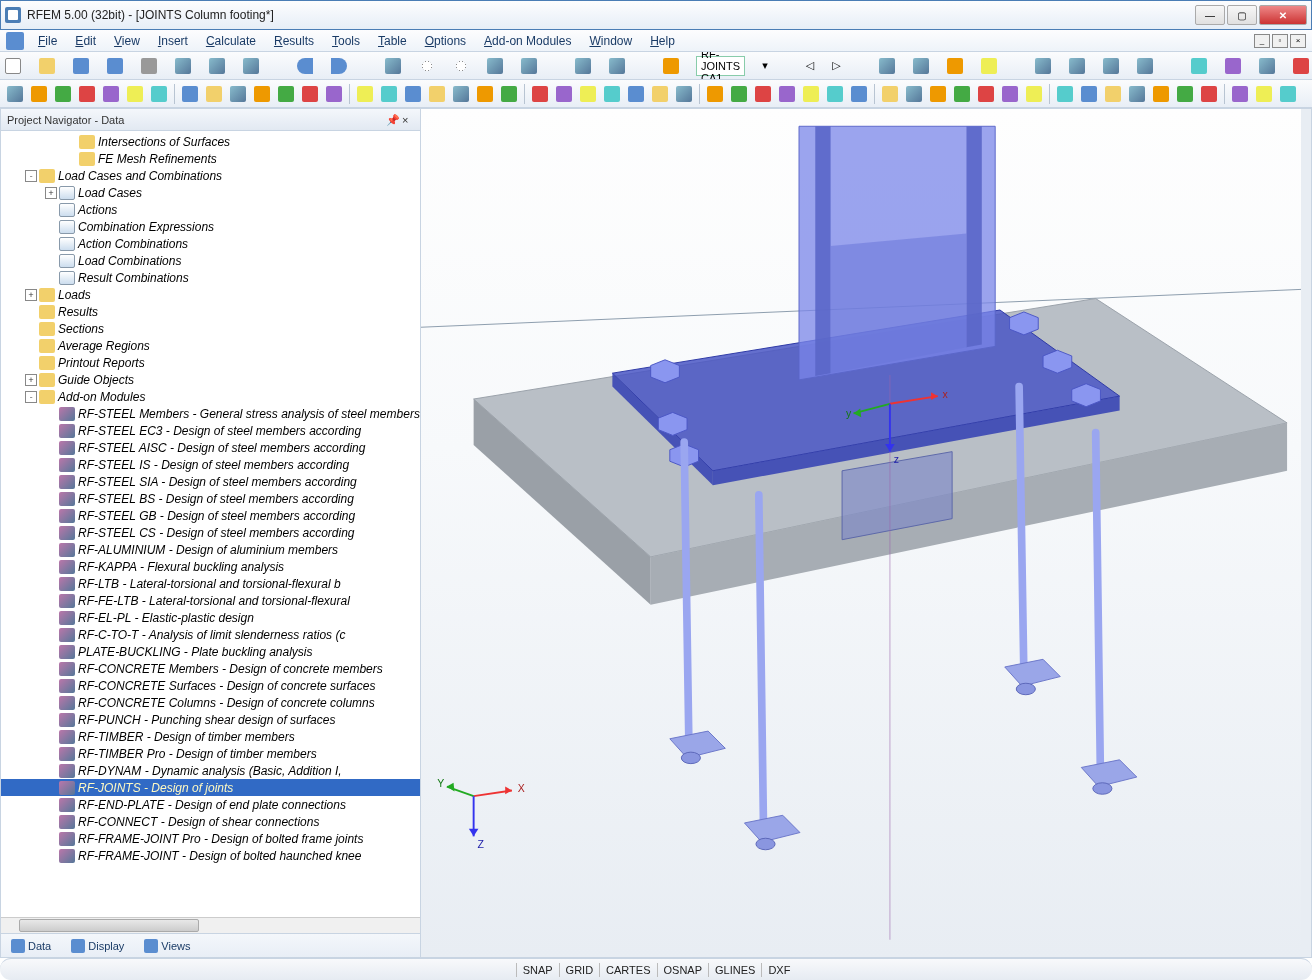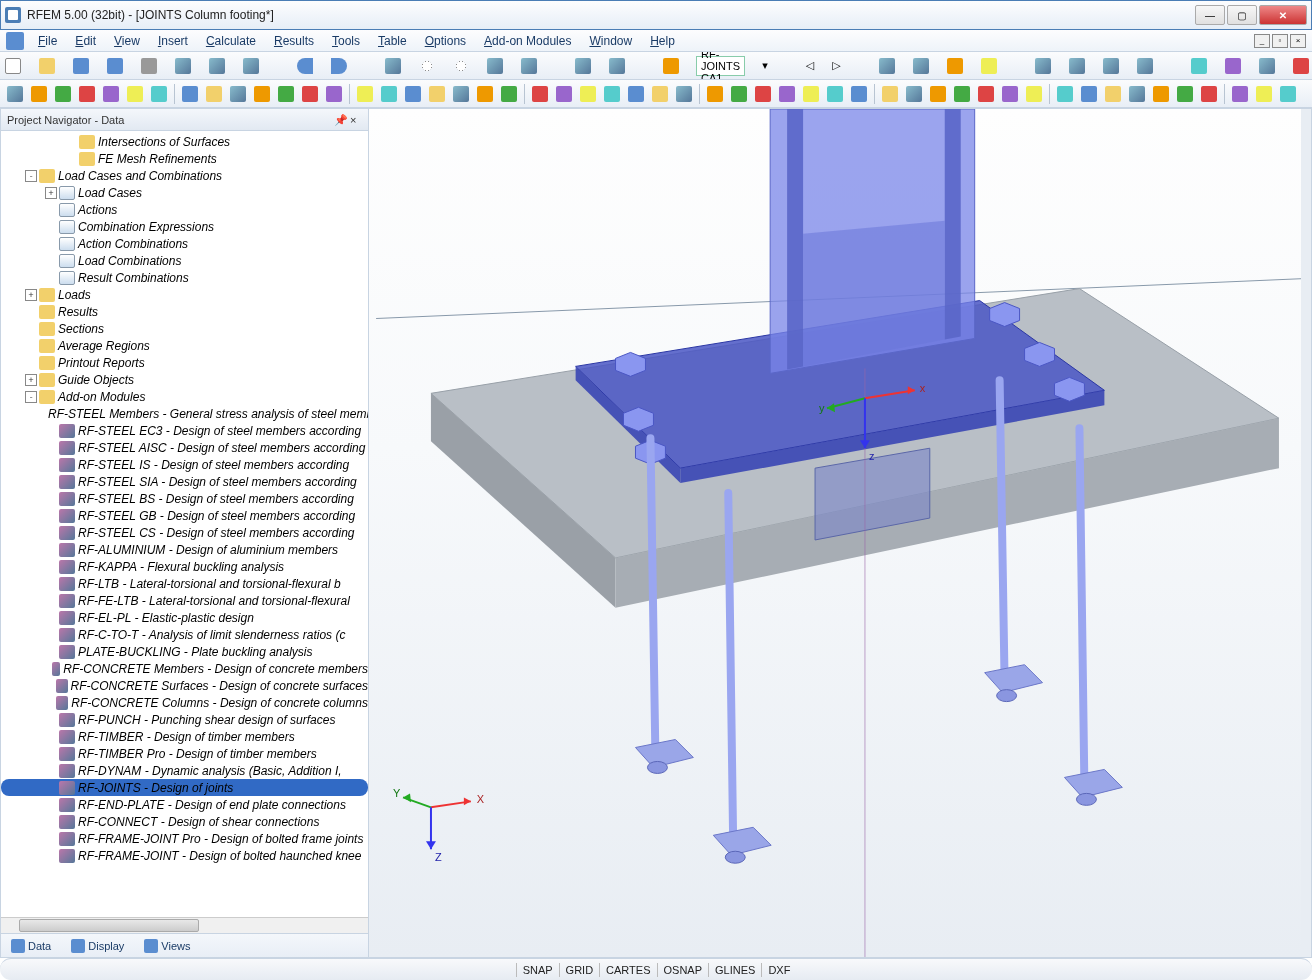--- a/index.html
+++ b/index.html
@@ -40,34 +40,34 @@
 .ic-green{background:#4a4;}
 .ic-orange{background:#e90;}
 .ic-purple{background:#96c;}
 .ic-yellow{background:#ee5;}
 .ic-cyan{background:#5cc;}
 
 
 .main { display: flex; height: calc(100% - 30px - 22px - 28px - 28px - 22px); border: 1px solid #c8d4e2; }
 
 
-.nav-panel { width: 368px; background: #fff; border-right: 1px solid #c8d4e2; display: flex; flex-direction: column; }
+.nav-panel { width: 420px; background: #fff; border-right: 1px solid #c8d4e2; display: flex; flex-direction: column; }
 .nav-header { height: 22px; background: linear-gradient(#f4f7fb,#e2e9f2); border-bottom: 1px solid #c8d4e2; display: flex; align-items: center; padding: 0 6px; font-size: 11px; color: #333; }
 .nav-header .nav-title { flex: 1; }
 .nav-header .pin { width: 12px; height: 12px; }
 .nav-header .closex { width: 12px; height: 12px; margin-left: 4px; }
 .tree { flex: 1; overflow: auto; padding: 2px 0; font-size: 12px; }
 .tree-node { display: flex; align-items: center; height: 17px; padding-left: 4px; white-space: nowrap; font-style: italic; }
 .tree-node .expander { width: 12px; height: 12px; border: 1px solid #888; font-size: 9px; line-height: 10px; text-align: center; margin-right: 2px; color: #333; background: #fff; }
 .tree-node .no-exp { width: 14px; display: inline-block; }
 .tree-node .node-icon { width: 16px; height: 14px; margin-right: 3px; display: inline-block; border-radius: 2px; }
 .fold { background: #f2d06b; }
 .doc { background: linear-gradient(#fff,#cde); border:1px solid #89a; }
 .module { background: linear-gradient(135deg,#b7a,#579); }
-.tree-node.selected { background: #316ac5; color: #000000; border-radius: 8px; }
+.tree-node.selected { background: #316ac5; color: #fef9c3; }
 .tree-node.selected .node-label { background: #316ac5; }
 .ind1{padding-left:24px;} .ind2{padding-left:44px;} .ind3{padding-left:64px;}
 .scrollbar-h { height: 16px; background: #f0f0f0; border-top: 1px solid #ccc; position: relative; }
 .scrollbar-h .thumb { position: absolute; left: 18px; top: 1px; height: 13px; width: 180px; background: linear-gradient(#e8e8e8,#ccc); border: 1px solid #aaa; border-radius: 2px; }
 .nav-tabs { height: 24px; background: linear-gradient(#f4f7fb,#e8eef6); border-top: 1px solid #c8d4e2; display: flex; align-items: center; padding: 0 4px; gap: 8px; }
 .nav-tab { display: flex; align-items: center; gap: 3px; padding: 2px 6px; font-size: 11px; color: #1a3b66; }
 .nav-tab .ti { width: 14px; height: 14px; background: #5a8dd0; border-radius: 2px; }
 
 
 .viewport { flex: 1; position: relative; background: linear-gradient(180deg, #fefefe 0%, #f7f9fb 40%, #e8edf3 100%); overflow: hidden; }

